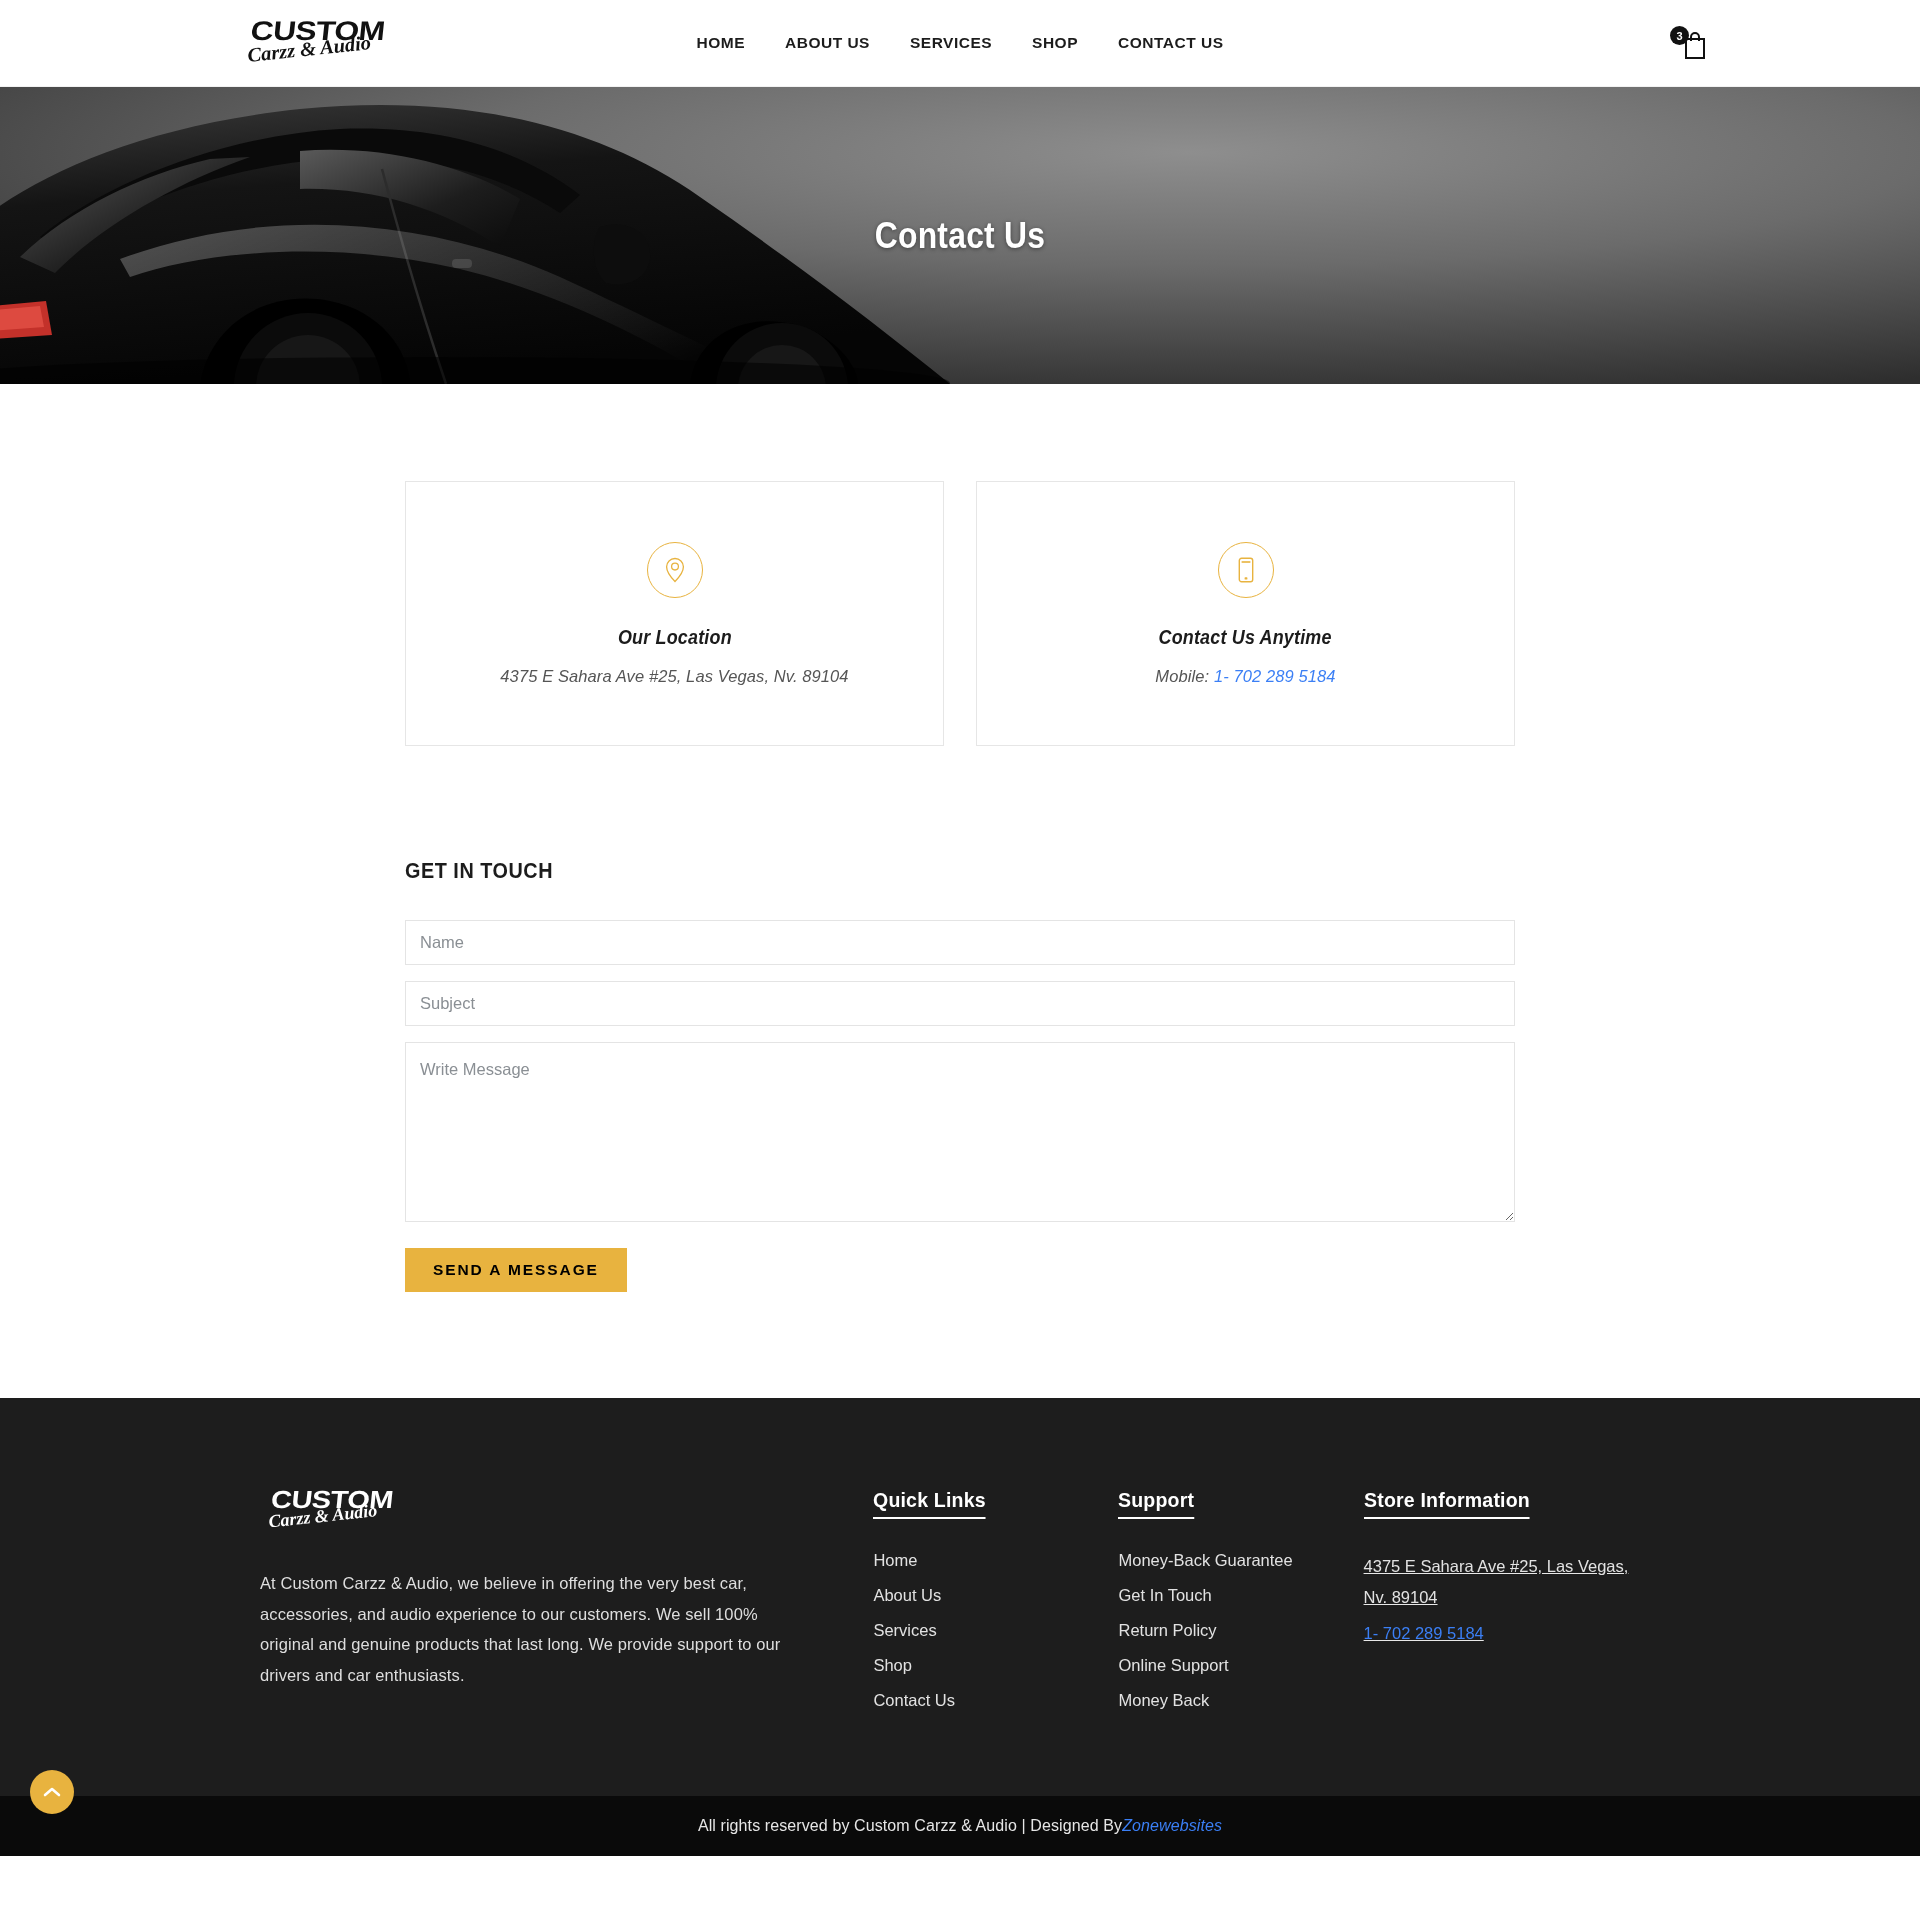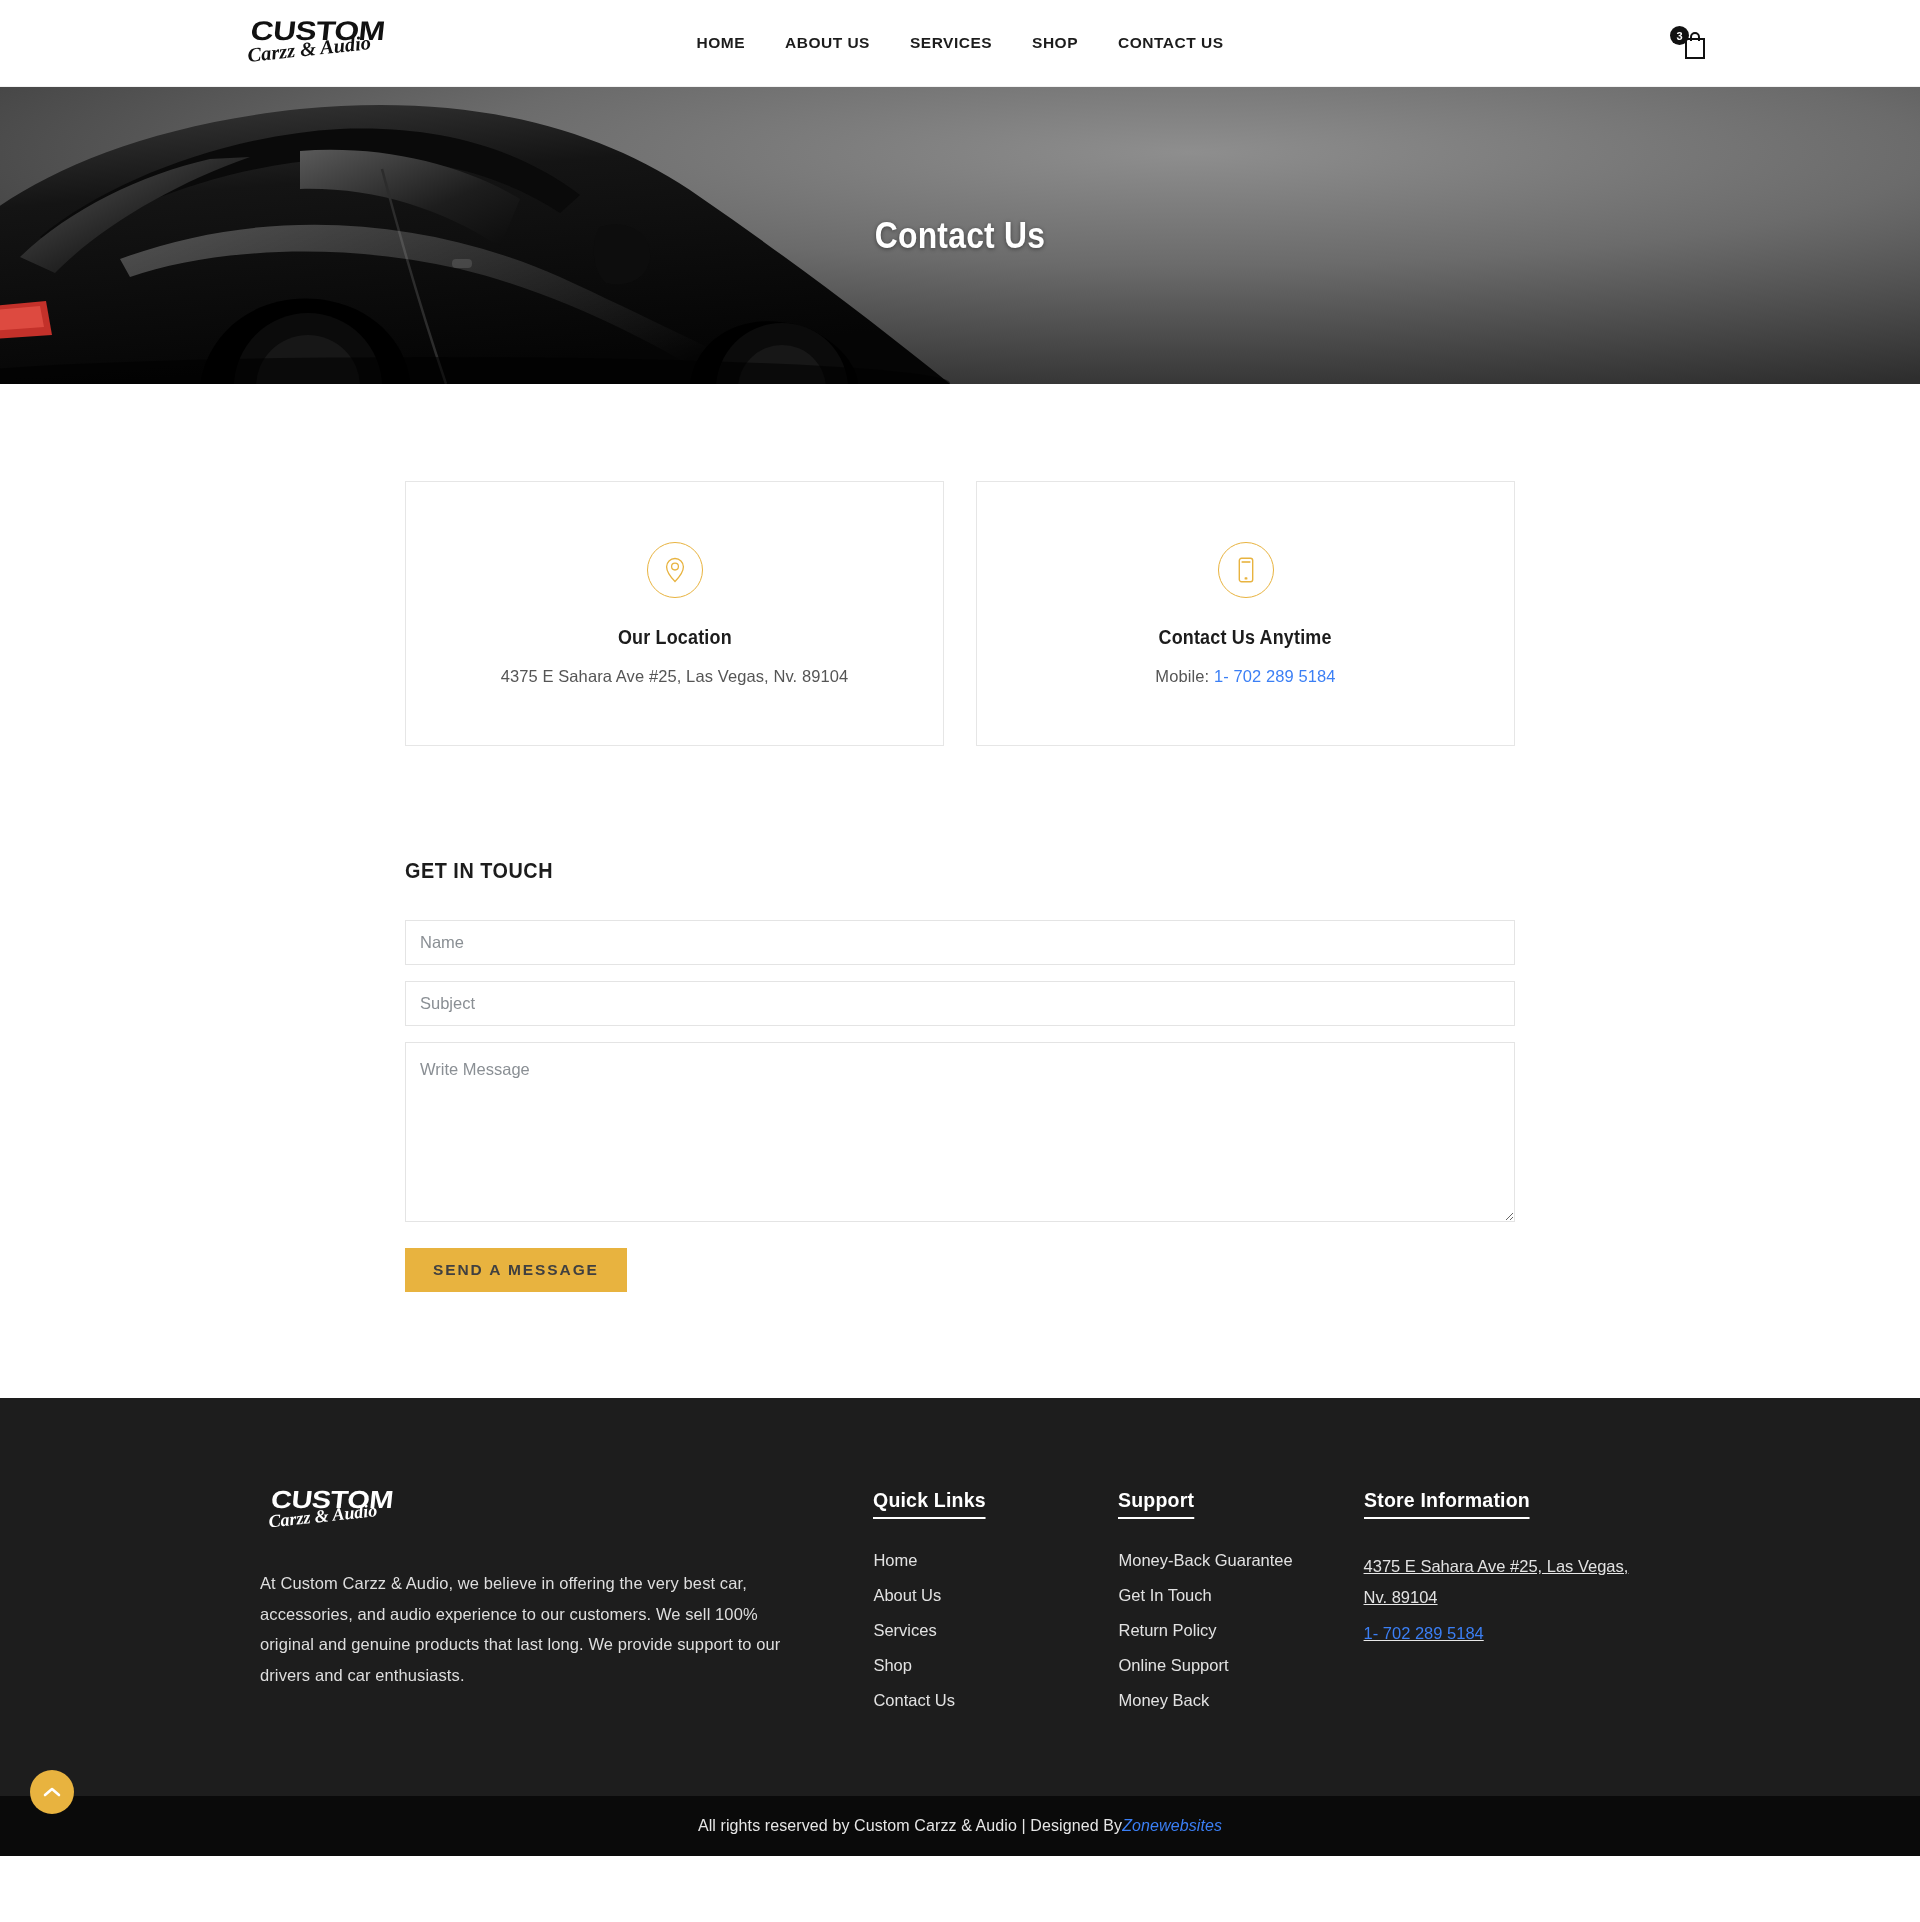--- a/index.html
+++ b/index.html
@@ -106,20 +106,21 @@
   .info-card {
     flex: 1;
     border: 1px solid #e6e6e6;
     min-height: 265px;
     display: flex;
     flex-direction: column;
     align-items: center;
     justify-content: center;
     padding: 30px 12px;
     background: #fff;
+    font-style: italic;
   }
   .icon-circle {
     width: 56px; height: 56px;
     border-radius: 50%;
     border: 1px solid #e8b33f;
     display: flex;
     align-items: center;
     justify-content: center;
     margin-bottom: 28px;
   }
@@ -165,21 +166,21 @@
     height: 180px;
     padding: 14px;
     resize: vertical;
     display: block;
     line-height: 1.5;
     margin-bottom: 0;
   }
   .submit-btn {
     background: #e8b33f;
     border: none;
-    color: #404040;
+    color: #000000;
     font-family: "Liberation Sans Narrow", "Liberation Sans", sans-serif;
     font-size: 15.5px;
     font-weight: 700;
     letter-spacing: 1.9px;
     padding: 0 28px;
     height: 44px;
     margin-top: 26px;
     cursor: pointer;
   }
 

